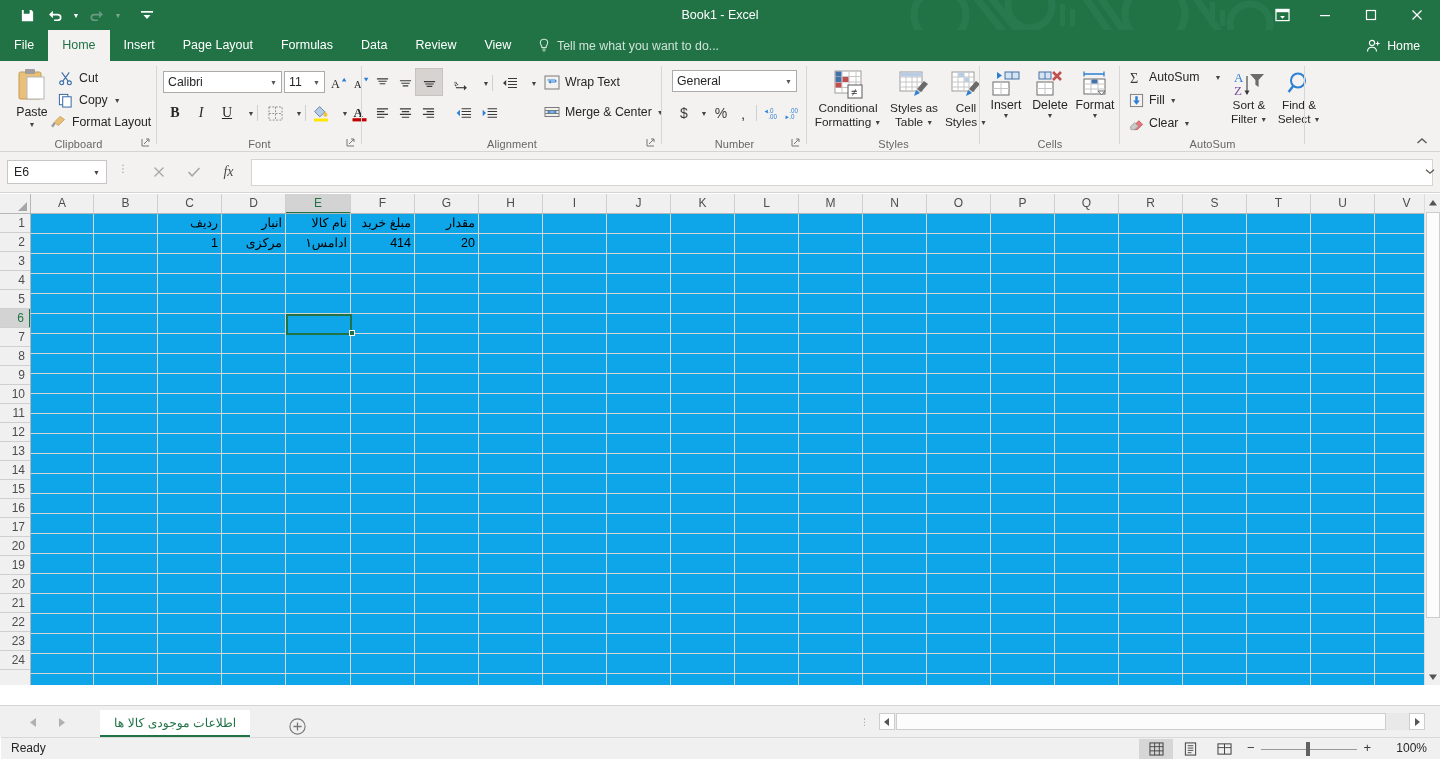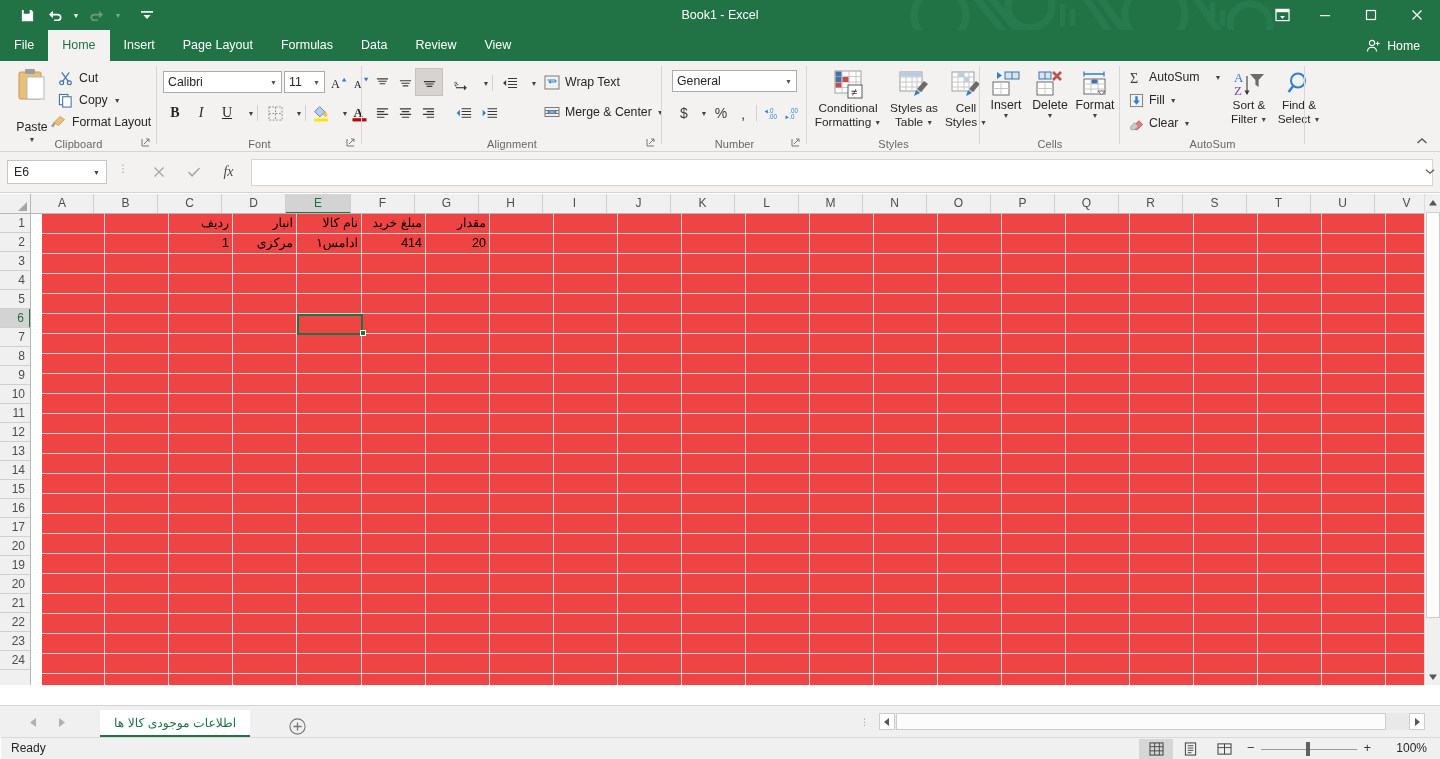--- a/index.html
+++ b/index.html
@@ -82,21 +82,21 @@
   }
   .rbtn { cursor: pointer; }
   .lbl { font-size: 12.3px; color: #262626; white-space: nowrap; }
   .caret { font-size: 7px; color: #444; }
 
   
   .paste-btn {
     position: absolute; left: 8px; top: 4px; width: 48px; height: 76px;
     display: flex; flex-direction: column; align-items: center; justify-content: flex-start; padding-top: 3px;
   }
-  .paste-btn .lbl { margin-top: 18px; text-align: center; }
+  .paste-btn .lbl { margin-top: 3px; text-align: center; }
   .cb-item {
     position: absolute; height: 22px; display: flex; align-items: center; gap: 6px; padding: 0 4px;
   }
 
   
   .fontbox {
     position: absolute; border: 1px solid #ababab; background: #fff; height: 22px;
     display: flex; align-items: center; padding: 0 4px; font-size: 12.3px; color: #262626;
   }
   .fontbox .ddl { margin-left: auto; font-size: 7px; color: #555; }
@@ -155,21 +155,21 @@
     position: absolute; left: 0; top: 20px; width: 31px; height: 471px;
     background: #f0f0f0; border-right: 1px solid #b6b6b6; overflow: hidden;
   }
   .rh {
     height: 19px; line-height: 19px; text-align: right; padding-right: 5px;
     font-size: 12px; color: #4d4d4d; border-bottom: 1px solid #cfcfcf; cursor: pointer;
   }
   .rh.sel { background: #d3d3d3; color: #217346; border-right: 2px solid #217346; width: 31px; }
   .cells {
     position: absolute; left: 31px; top: 20px; width: 1393px; height: 471px;
-    overflow: hidden; background: #ef4444; margin-left: 11px;
+    overflow: hidden; background: #0ea5e9;
   }
   .row { display: flex; height: 20px; }
   .cell {
     height: 20px; line-height: 19px; border-right: 1px solid #d6d6d6; border-bottom: 1px solid #d6d6d6;
     font-size: 12.5px; color: #000; padding: 0 3px; overflow: hidden; white-space: nowrap;
     flex: 0 0 auto; cursor: cell;
   }
   .cell.num { text-align: right; }
   .cell.rtl { direction: rtl; text-align: right; }
   .selbox {
@@ -324,20 +324,30 @@
   <div class="tabsrow">
     <div class="tabs">
       <div class="tab file">File</div>
       <div class="tab active">Home</div>
       <div class="tab">Insert</div>
       <div class="tab">Page Layout</div>
       <div class="tab">Formulas</div>
       <div class="tab">Data</div>
       <div class="tab">Review</div>
       <div class="tab">View</div>
+    </div>
+    <div class="tellme">
+      <span>
+        <svg width="12" height="15" viewBox="0 0 12 15">
+            <path fill="none" stroke="#cde3d7" stroke-width="1.1" d="M6 1.2c2.2 0 3.7 1.6 3.7 3.6 0 1.6-1 2.4-1.5 3.4v1.3h-4.4V8.2C3.3 7.2 2.3 6.4 2.3 4.8c0-2 1.5-3.6 3.7-3.6z"></path>
+            <rect x="4.2" y="10.6" width="3.6" height="1" fill="#cde3d7"></rect>
+            <rect x="4.7" y="12.4" width="2.6" height="1" fill="#cde3d7"></rect>
+          </svg>
+      </span>
+      <span>Tell me what you want to do...</span>
     </div>
     <div class="share">
       <span>
         <svg width="15" height="14" viewBox="0 0 16 15">
             <circle cx="6.4" cy="4.3" r="2.8" fill="none" stroke="#fff" stroke-width="1.2"></circle>
             <path fill="none" stroke="#fff" stroke-width="1.2" d="M1.6 13.4c0-2.7 2.1-4.5 4.8-4.5s4.8 1.8 4.8 4.5"></path>
             <path stroke="#fff" stroke-width="1.2" d="M12.4 2.6v4.4M10.2 4.8h4.4"></path>
           </svg>
       </span>
       <span>Home</span>

